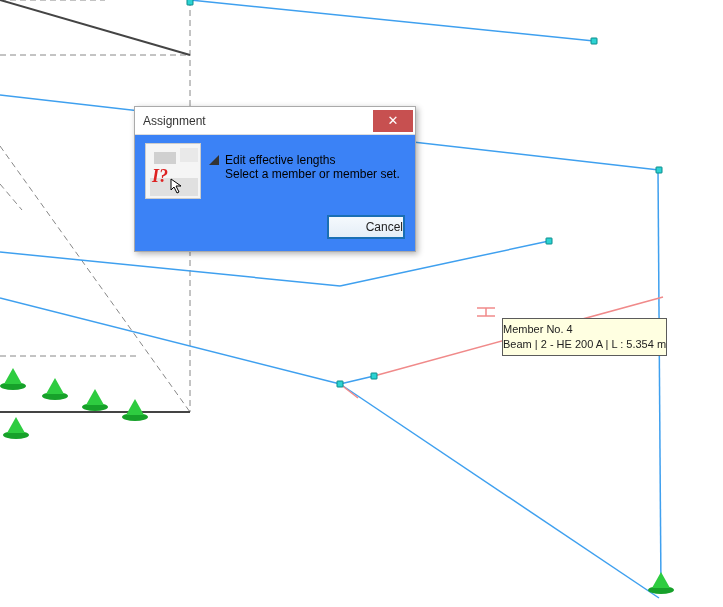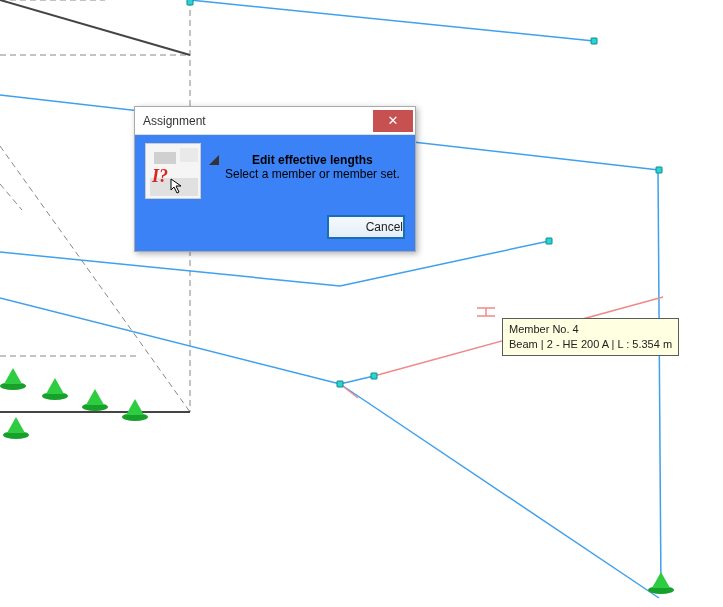--- a/index.html
+++ b/index.html
@@ -108,21 +108,21 @@
     display: flex;
     gap: 6px;
     align-items: flex-start;
   }
   .tri {
     width: 0; height: 0;
     border-left: 10px solid transparent;
     border-bottom: 10px solid #333;
     margin-top: 2px;
   }
-  .instr .b { font-weight: bold; text-align: center; }
+  .instr .b { font-weight: normal; }
   .footer {
     margin-top: 16px;
     display: flex;
     justify-content: flex-end;
   }
   .cancel {
     width: 78px;
     height: 24px;
     border: 2px solid #1a6fb4;
     background: linear-gradient(#f5f9fd,#e4eef7);
@@ -130,21 +130,21 @@
     display: flex;
     align-items: center;
     justify-content: flex-end;
   }
   .tooltip {
     position: absolute;
     left: 502px;
     top: 318px;
     background: #ffffe1;
     border: 1px solid #5b5b5b;
-    padding: 3px 6px;
+    padding: 3px 0;
     font-size: 11px;
     color: #222;
     line-height: 1.35;
     white-space: nowrap;
   }
   
   .support {
     position: absolute;
     width: 26px;
     height: 26px;

